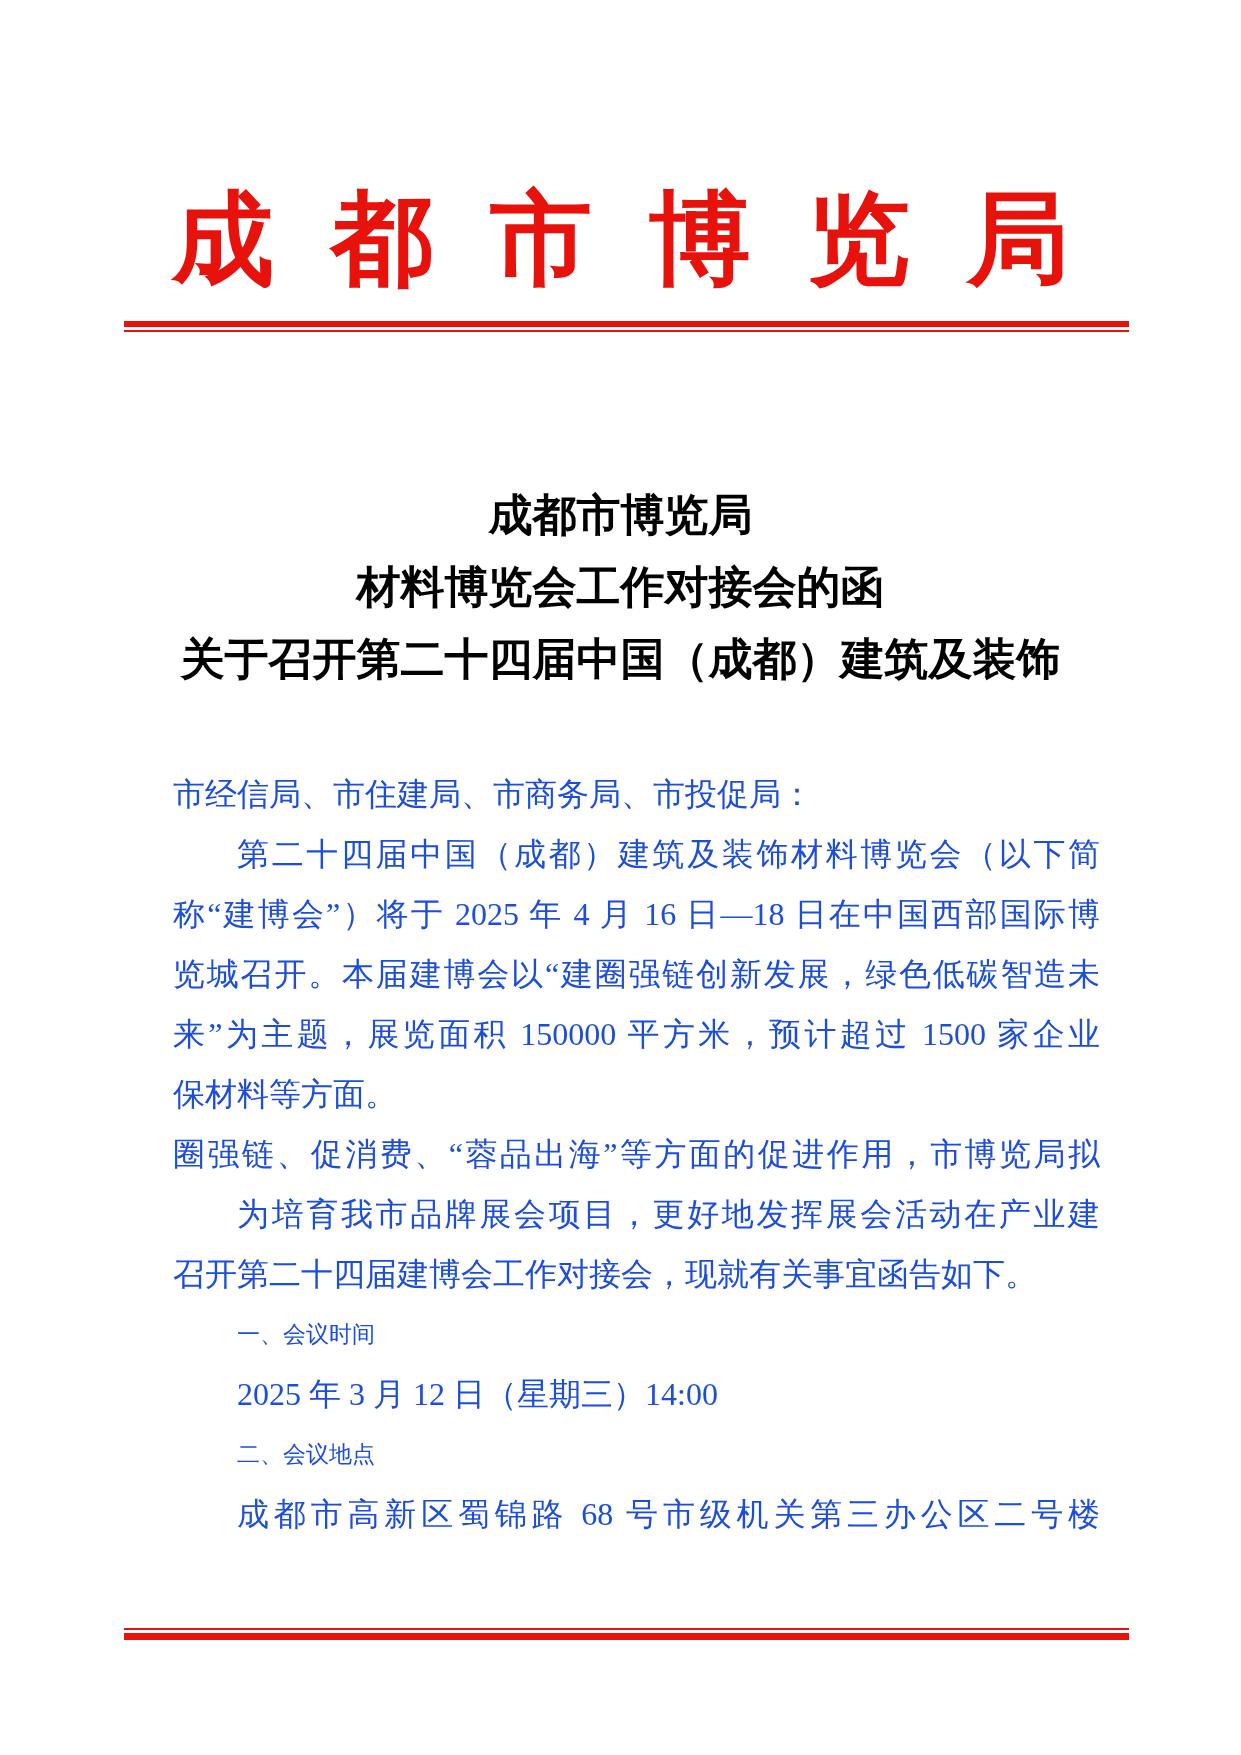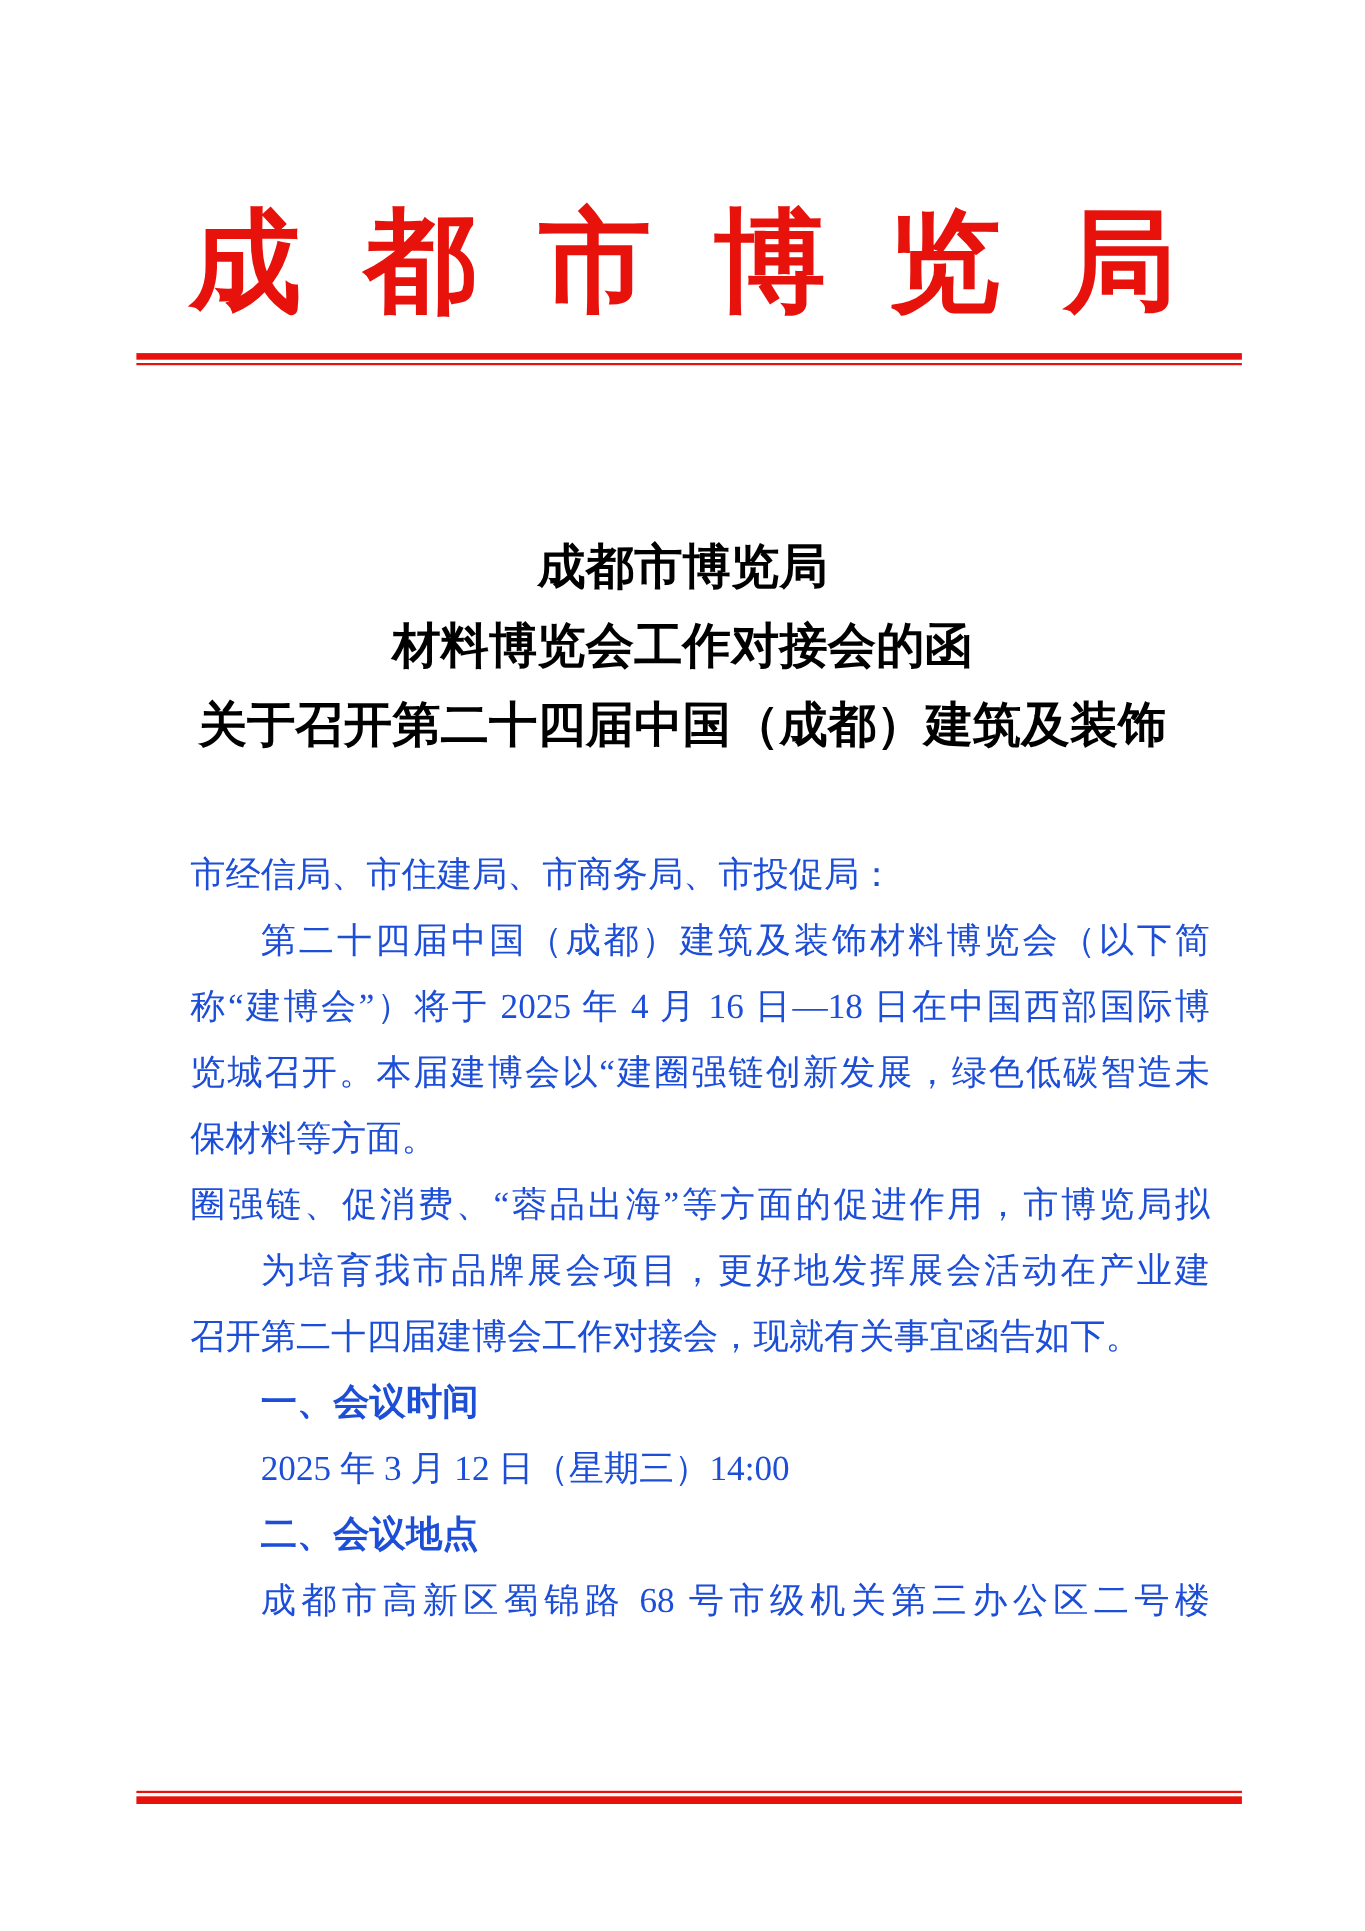--- a/index.html
+++ b/index.html
@@ -63,22 +63,22 @@
   }
   .line { height: 60px; overflow: visible; }
   .jline {
     text-align: justify;
     text-align-last: justify;
     text-justify: inter-character;
   }
   .indent { text-indent: 64px; }
   .heading {
     font-family: "Liberation Sans", "DejaVu Sans", sans-serif;
-    font-weight: bold;
-    font-size: 33px;
+    font-weight: normal;
+    font-size: 23px;
   }
 </style>
 </head>
 <body>
 
 <div class="page">
 
   <div class="agency-header">成都市博览局</div>
 
   <div class="rule rule-top">
@@ -92,20 +92,21 @@
     <div>材料博览会工作对接会的函</div>
     <div>关于召开第二十四届中国（成都）建筑及装饰</div>
   </div>
 
   <div class="body-text">
     <div class="line">市经信局、市住建局、市商务局、市投促局：</div>
 
     <div class="line jline indent">第二十四届中国（成都）建筑及装饰材料博览会（以下简</div>
     <div class="line jline">称“建博会”）将于 2025 年 4 月 16 日—18 日在中国西部国际博</div>
     <div class="line jline">览城召开。本届建博会以“建圈强链创新发展，绿色低碳智造未</div>
+    <div class="line jline">来”为主题，展览面积 150000 平方米，预计超过 1500 家企业</div>
     <div class="line">保材料等方面。</div>
 
     <div class="line jline">圈强链、促消费、“蓉品出海”等方面的促进作用，市博览局拟</div>
     <div class="line jline indent">为培育我市品牌展会项目，更好地发挥展会活动在产业建</div>
     <div class="line">召开第二十四届建博会工作对接会，现就有关事宜函告如下。</div>
 
     <div class="line heading indent">一、会议时间</div>
     <div class="line indent">2025 年 3 月 12 日（星期三）14:00</div>
     <div class="line heading indent">二、会议地点</div>
     <div class="line jline indent">成都市高新区蜀锦路 68 号市级机关第三办公区二号楼</div>

